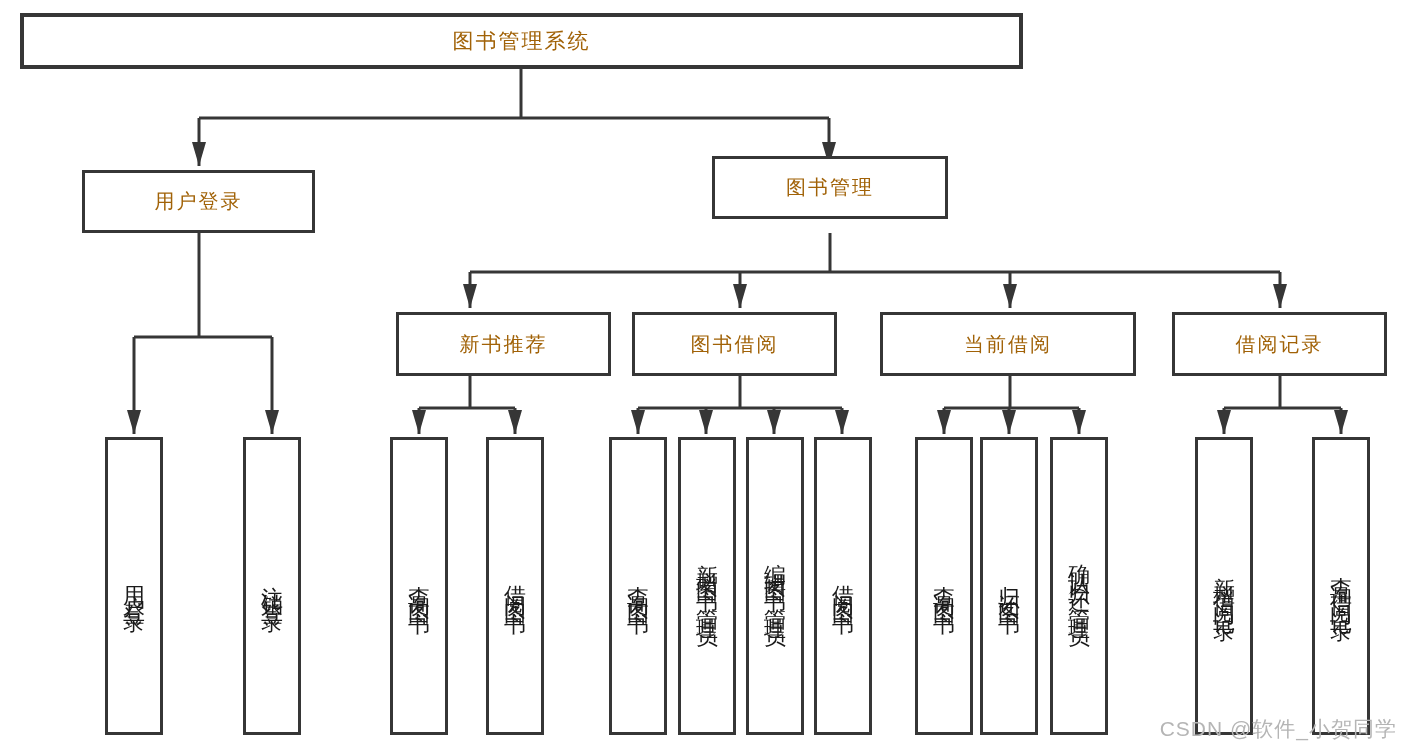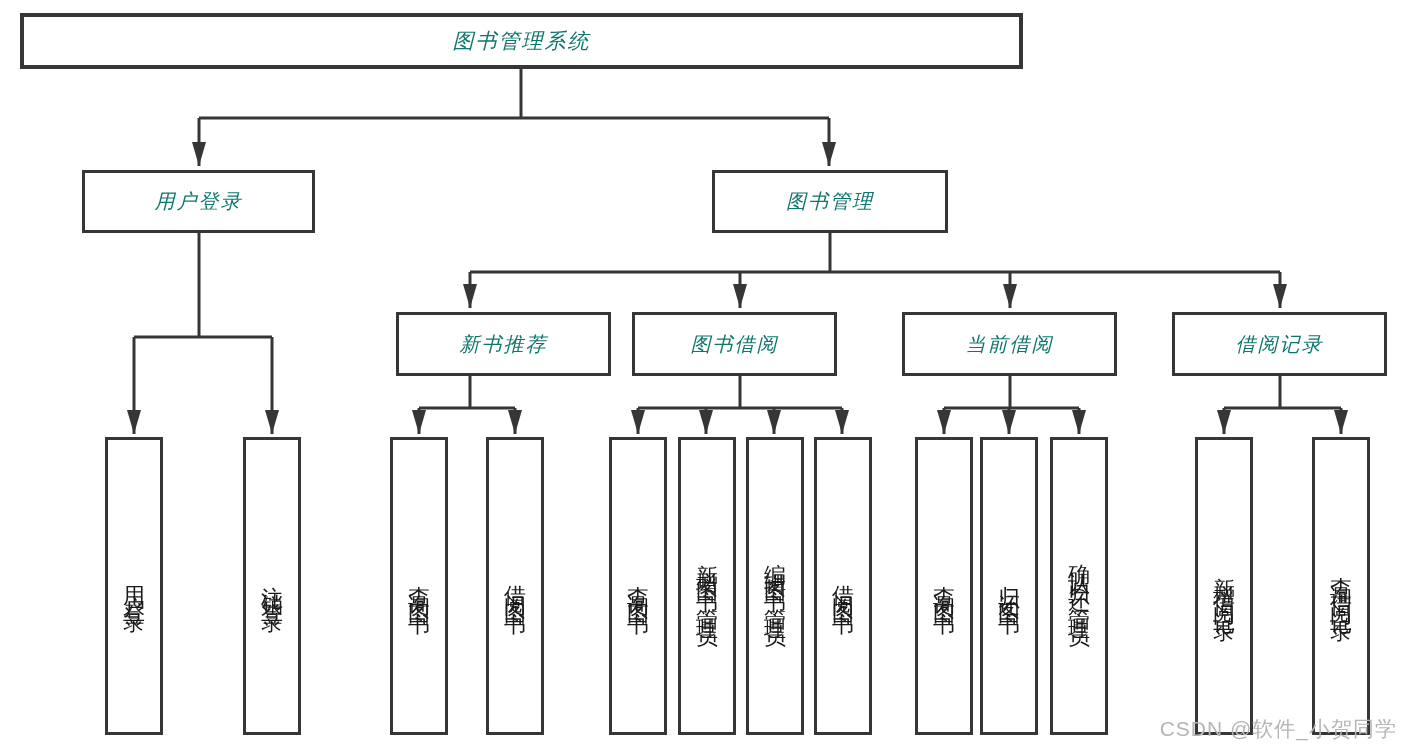--- a/index.html
+++ b/index.html
@@ -2,21 +2,21 @@
 <html><head>
 <meta charset="utf-8">
 <style>
   html,body{margin:0;padding:0;background:#fff;}
   body{font-family:"Liberation Sans","DejaVu Sans",sans-serif;}
   #stage{position:relative;width:1405px;height:747px;background:#ffffff;overflow:hidden;}
   #wires{position:absolute;left:0;top:0;z-index:0;}
   .node{
     position:absolute;box-sizing:border-box;background:#ffffff;
     border:3px solid #363636;display:flex;align-items:center;justify-content:center;
-    color:#0f766e;font-size:20px;letter-spacing:2px;z-index:1;font-style:italic;
+    color:#a16207;font-size:20px;letter-spacing:2px;z-index:1;
   }
   .root{border-width:4px;font-size:21px;}
   .leaf{
     position:absolute;box-sizing:border-box;background:#ffffff;
     border:3px solid #363636;width:58px;top:437px;height:298px;
     display:flex;align-items:center;justify-content:center;z-index:1;
   }
   .leaf span{
     writing-mode:vertical-lr;text-orientation:mixed;
     font-size:22px;line-height:1;letter-spacing:9px;color:#1a1a1a;
@@ -78,25 +78,25 @@
       <path d="M1280 376 V408"></path>
       <path d="M1224 408 H1341"></path>
       <path d="M1224 408 V434" marker-end="url(#arw)"></path>
       <path d="M1341 408 V434" marker-end="url(#arw)"></path>
     </g>
   </svg>
 
   <div class="node root" style="left:20px;top:13px;width:1003px;height:56px;">图书管理系统</div>
 
   <div class="node" style="left:82px;top:170px;width:233px;height:63px;">用户登录</div>
-  <div class="node" style="left:712px;top:170px;width:236px;height:63px;">图书管理</div>
+  <div class="node" style="left:712px;top:156px;width:236px;height:63px;">图书管理</div>
 
   <div class="node" style="left:362px;top:312px;width:215px;height:64px;margin-left:34px;">新书推荐</div>
   <div class="node" style="left:632px;top:312px;width:205px;height:64px;">图书借阅</div>
-  <div class="node" style="left:902px;top:312px;width:215px;height:64px;">当前借阅</div>
+  <div class="node" style="left:880px;top:312px;width:256px;height:64px;">当前借阅</div>
   <div class="node" style="left:1172px;top:312px;width:215px;height:64px;">借阅记录</div>
 
   <div class="leaf" style="left:105px;">
     <span>用户登录</span>
   </div>
   <div class="leaf" style="left:243px;">
     <span>注销登录</span>
   </div>
 
   <div class="leaf" style="left:390px;">

